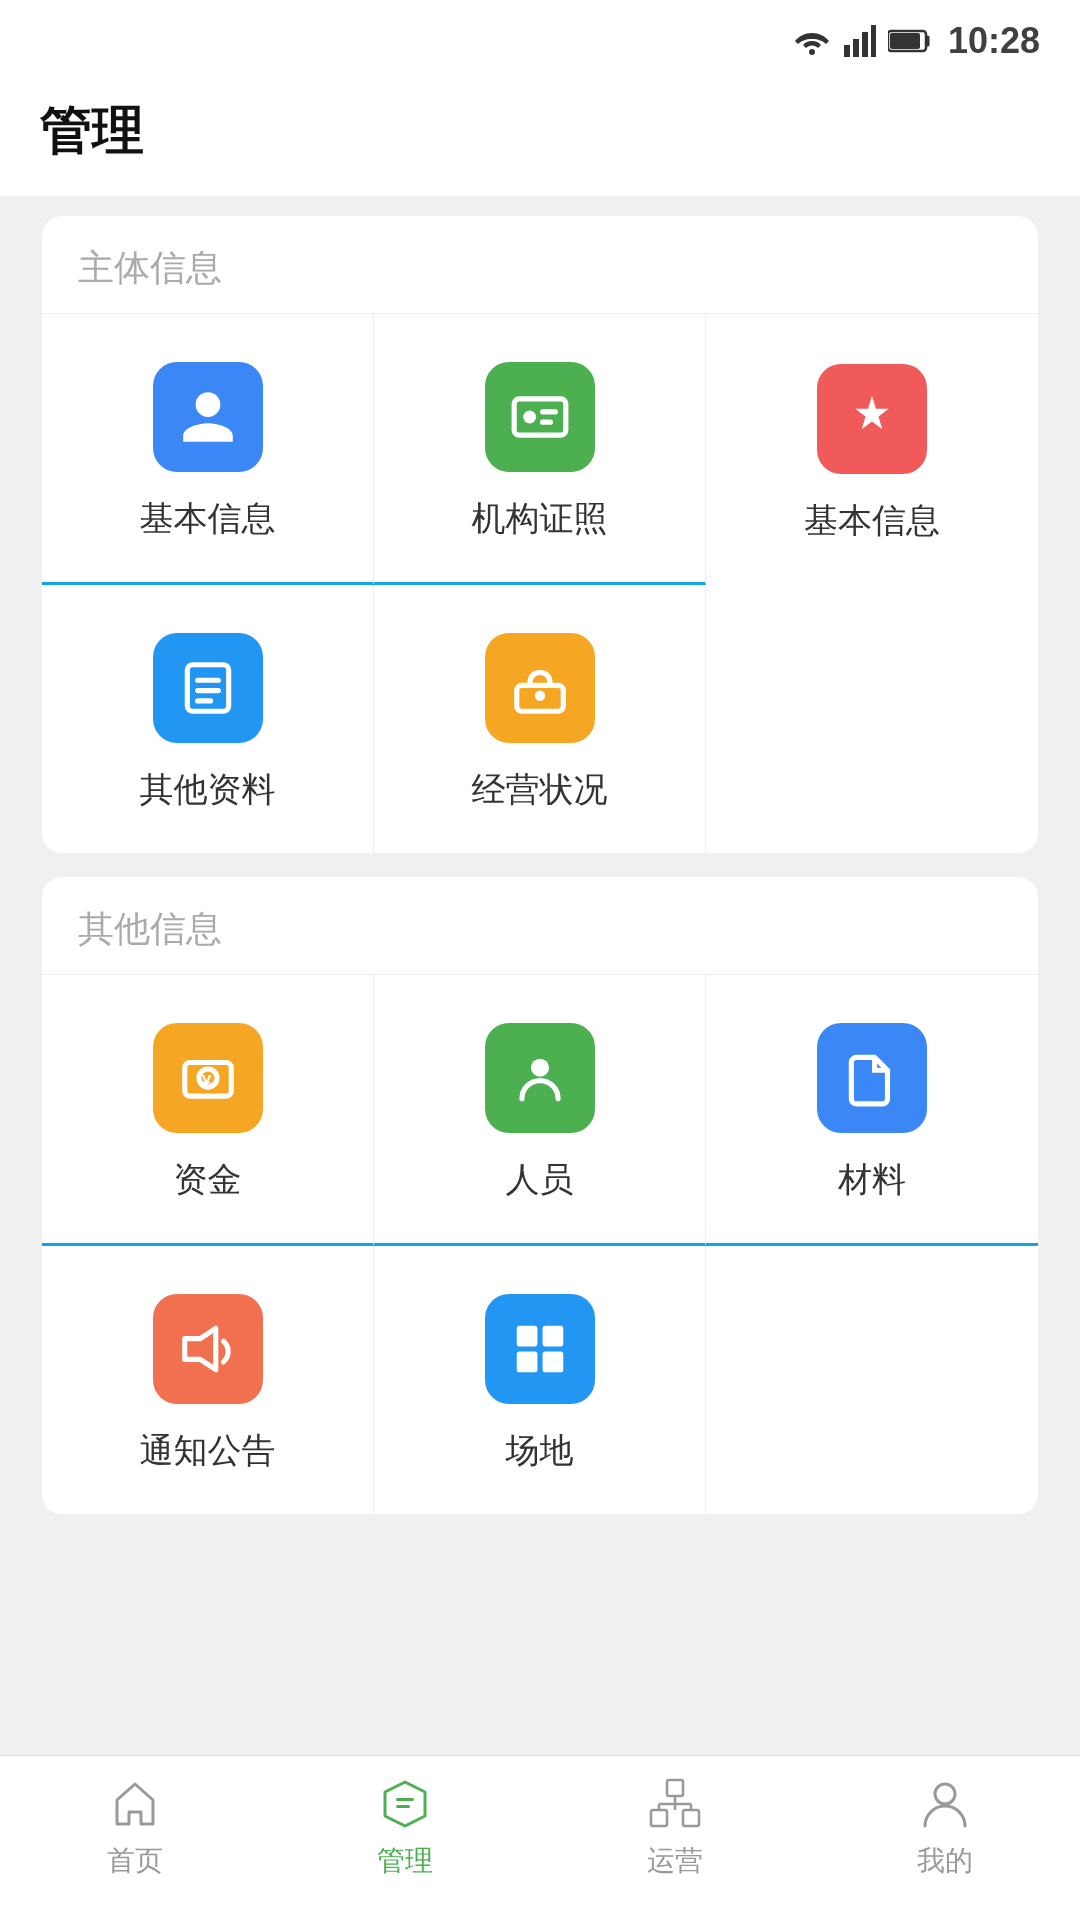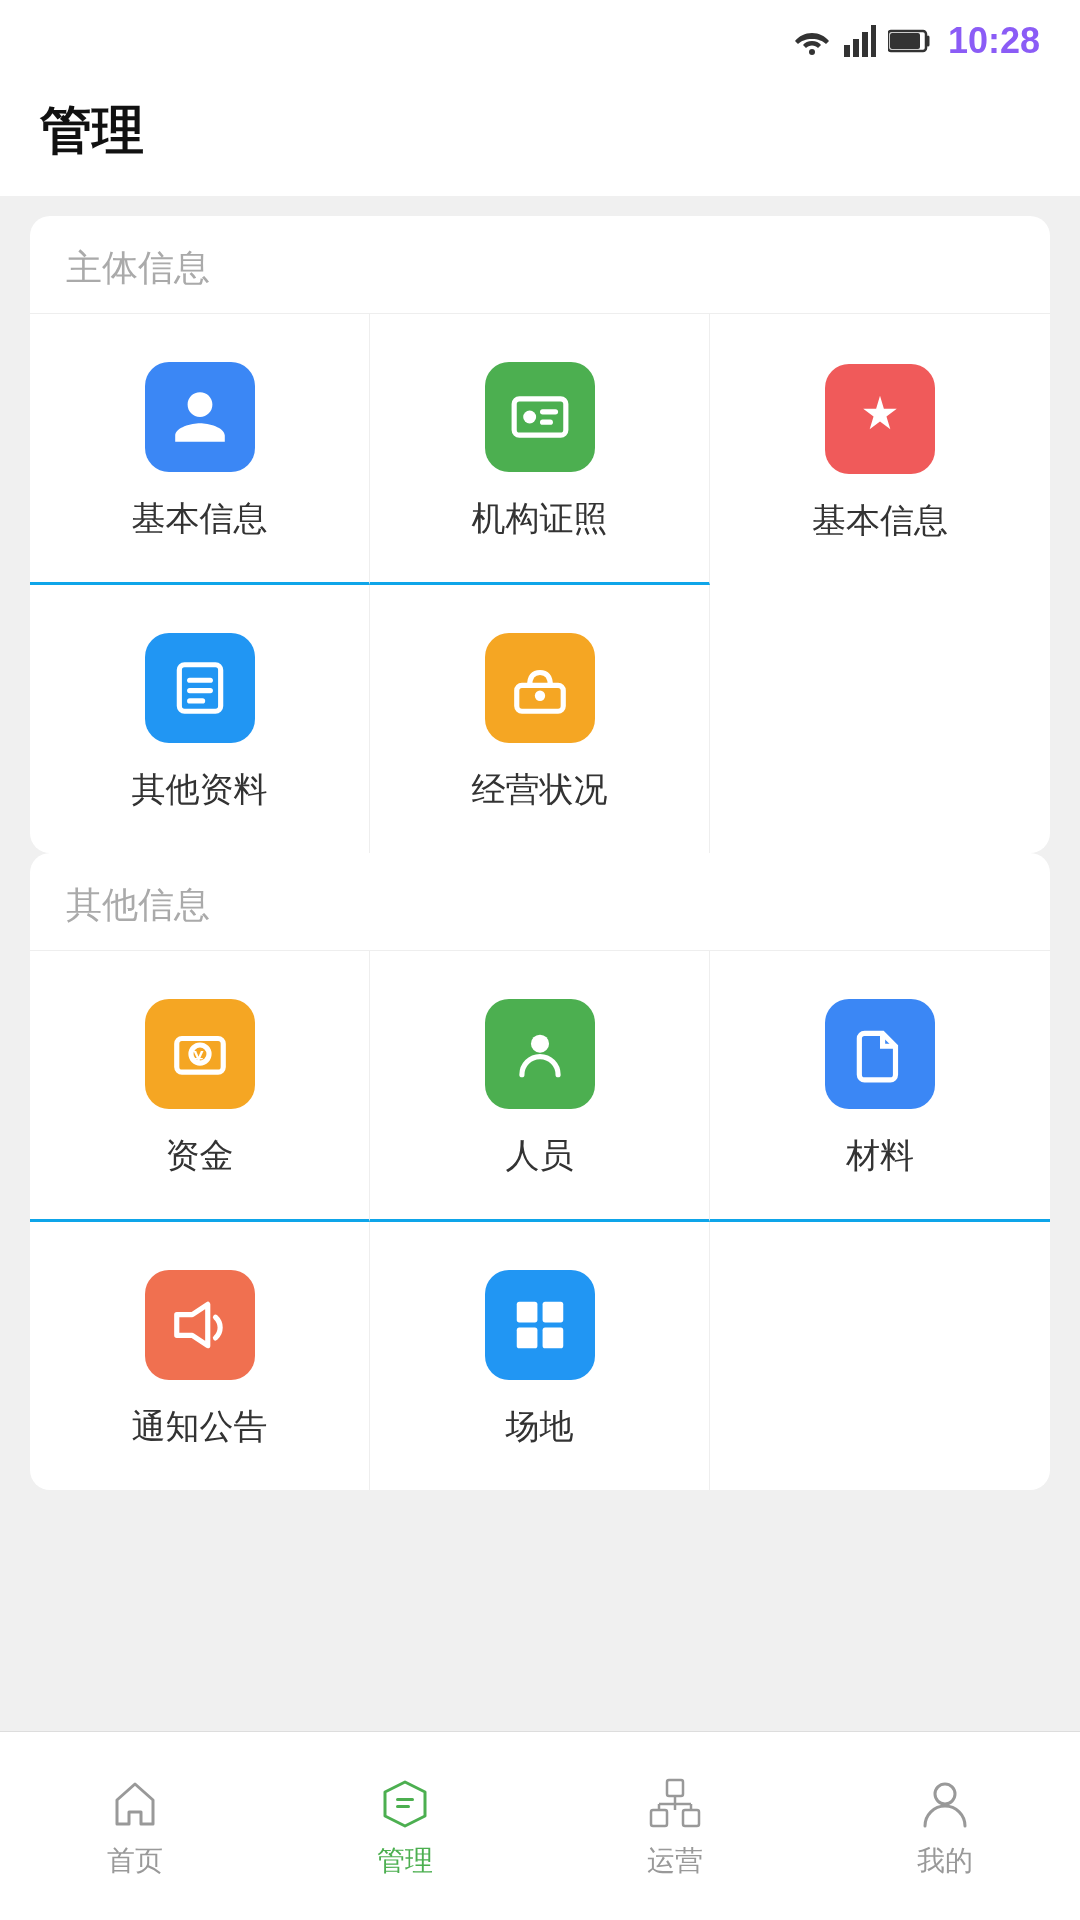--- a/index.html
+++ b/index.html
@@ -20,21 +20,21 @@
       background: #fff;
       display: flex;
       justify-content: flex-end;
       align-items: center;
       padding: 20px 40px 10px;
       gap: 16px;
     }
     .status-bar .time {
       font-size: 36px;
       font-weight: 600;
-      color: #8b5cf6;
+      color: #404040;
     }
     .status-icons {
       display: flex;
       align-items: center;
       gap: 12px;
     }
 
     
     .page-header {
       background: #fff;
@@ -43,23 +43,24 @@
     .page-title {
       font-size: 52px;
       font-weight: 700;
       color: #111;
     }
 
     
     .main-content {
       flex: 1;
       background: #f0f0f0;
-      padding: 20px 30px;
+      padding: 20px 42px;
       display: flex;
       flex-direction: column;
+      gap: 24px;
     }
 
     
     .card-section {
       background: #fff;
       border-radius: 20px;
       overflow: hidden;
     }
     .section-header {
       padding: 28px 36px 20px;
@@ -124,21 +125,21 @@
     .bg-blue3 { background: #3b87f5; }
     .bg-salmon { background: #f07050; }
 
     
     .bottom-nav {
       background: #fff;
       border-top: 1px solid #ddd;
       display: flex;
       justify-content: space-around;
       align-items: flex-start;
-      padding: 44px 0 40px;
+      padding: 20px 0 40px;
       margin-top: auto;
     }
     .nav-item {
       display: flex;
       flex-direction: column;
       align-items: center;
       gap: 10px;
       cursor: pointer;
       flex: 1;
     }

